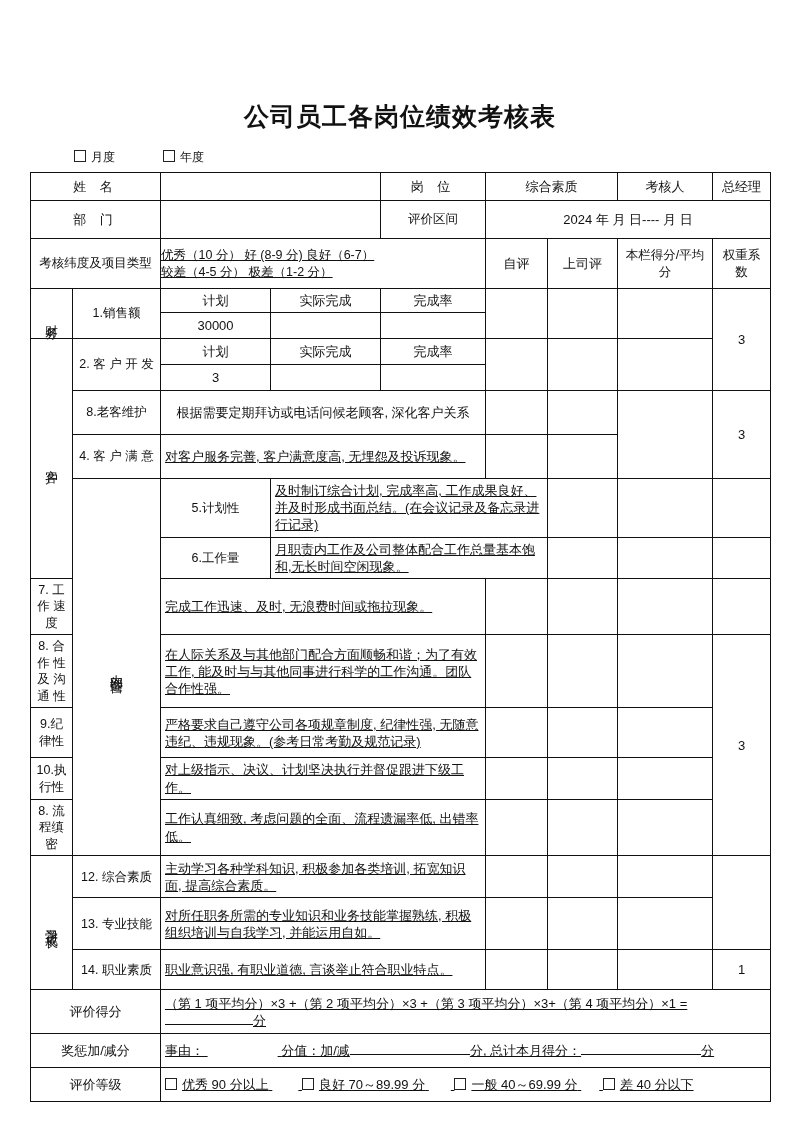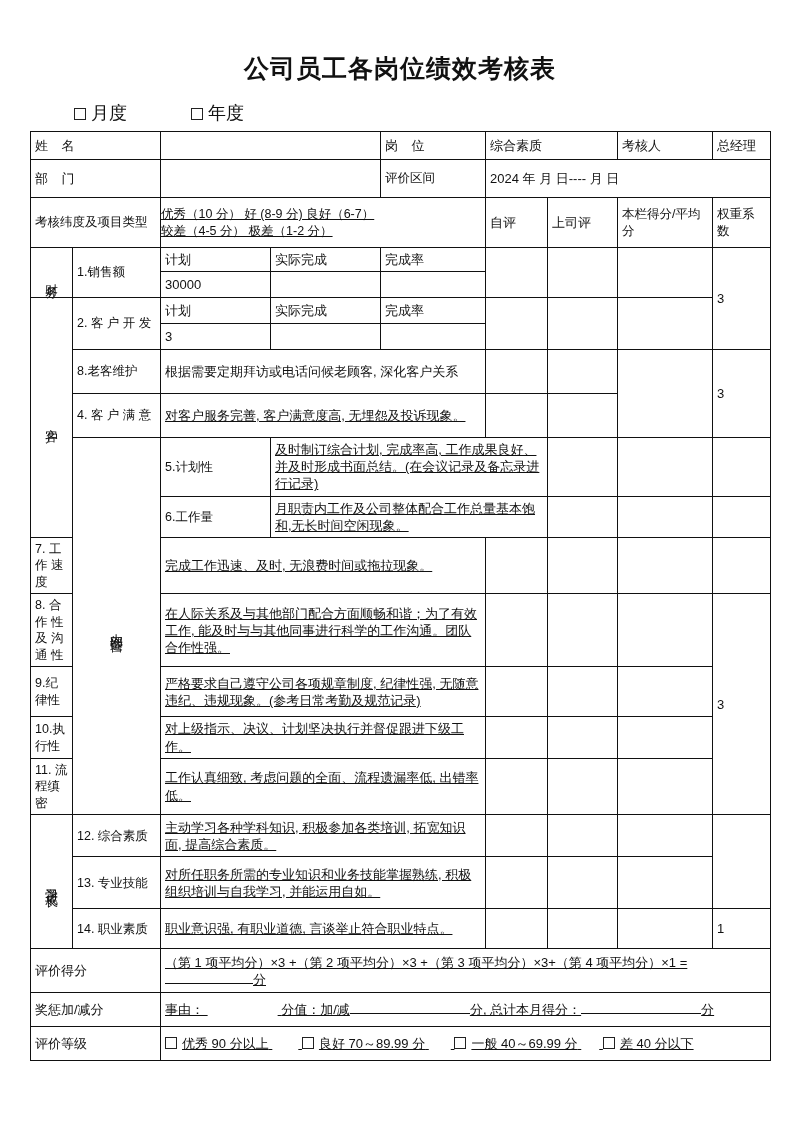--- a/index.html
+++ b/index.html
@@ -13,34 +13,35 @@
     font-family: "Liberation Sans", sans-serif;
     color: #111;
     overflow: hidden;
   }
   .page {
     width: 800px;
     height: 825px;
     position: relative;
     box-sizing: border-box;
     padding: 44px 30px 30px 30px;
+    margin-top: 48px;
   }
   .title {
     text-align: center;
     font-size: 25px;
     font-weight: bold;
     letter-spacing: 1px;
     margin: 8px 0 16px 0;
   }
   .checkrow {
     display: flex;
     align-items: center;
-    gap: 64px;
+    gap: 48px;
     margin: 0 0 6px 44px;
-    font-size: 18px;
+    font-size: 12px;
   }
   .cb {
     display: inline-block;
     width: 10px;
     height: 10px;
     border: 1px solid #222;
     margin-right: 5px;
     vertical-align: -1px;
   }
   table.main {
@@ -48,21 +49,21 @@
     border-collapse: collapse;
     table-layout: fixed;
     font-size: 13px;
   }
   table.main td {
     border: 1px solid #111;
     padding: 3px 4px;
     vertical-align: middle;
     line-height: 1.32;
   }
-  .c { }
+  .c { text-align: center; }
   .l { text-align: left; text-decoration: underline; }
   .vside {
     text-align: center;
     font-size: 13px;
     padding: 0;
   }
   .vtext {
     writing-mode: vertical-rl;
     text-orientation: upright;
     letter-spacing: 2px;
@@ -232,21 +233,21 @@
       <td></td>
     </tr>
     <tr style="height:38px">
       <td class="c small">10.执行性</td>
       <td colspan="3" class="l">对上级指示、决议、计划坚决执行并督促跟进下级工作。</td>
       <td></td>
       <td></td>
       <td></td>
     </tr>
     <tr style="height:38px">
-      <td class="c small">11. 流程缜密</td>
+      <td class="c small">8. 流程缜密</td>
       <td colspan="3" class="l">工作认真细致, 考虑问题的全面、流程遗漏率低, 出错率低。</td>
       <td></td>
       <td></td>
       <td></td>
     </tr>
 
     <tr style="height:42px">
       <td rowspan="3" class="vside">
         <span class="vtext">学习成长</span>
       </td>

